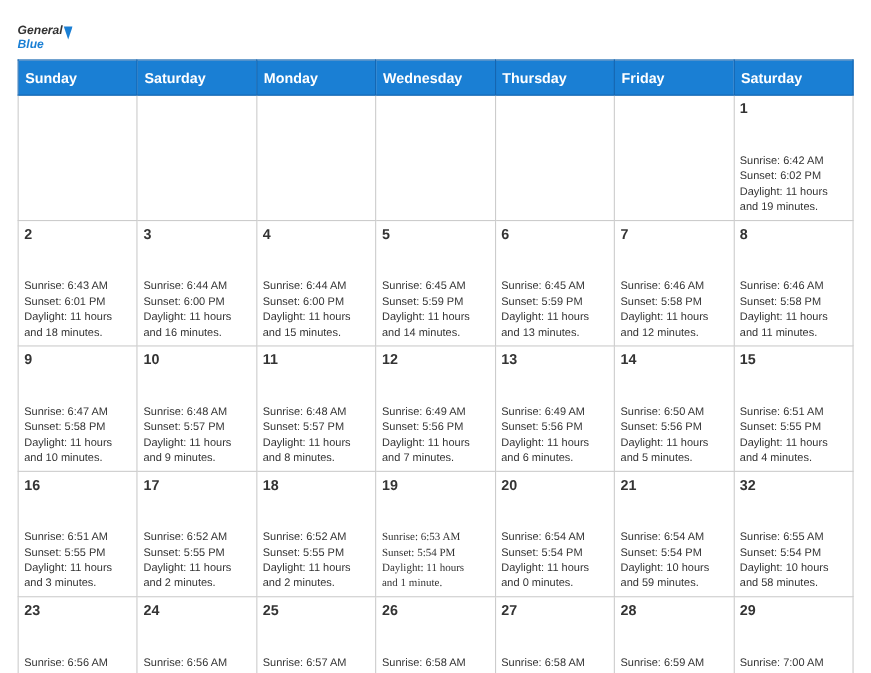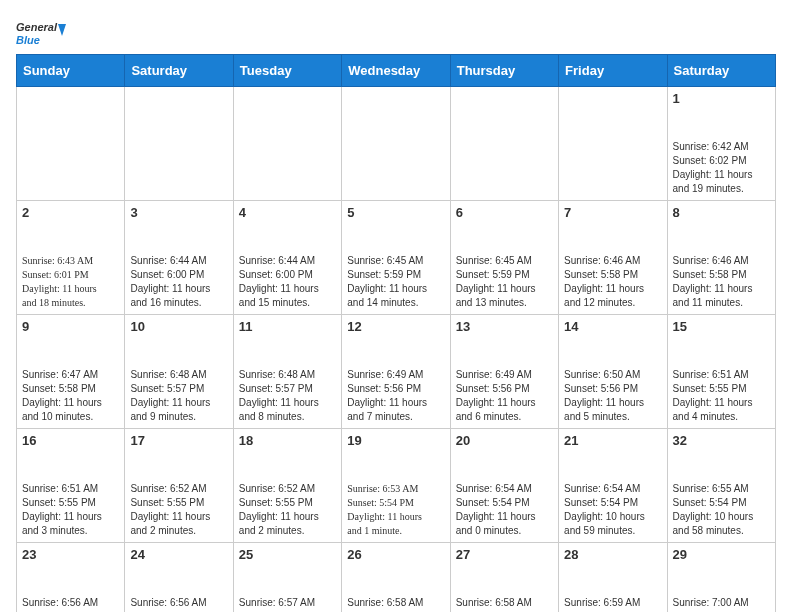--- a/index.html
+++ b/index.html
@@ -94,21 +94,21 @@
     <div class="month-title"></div>
     <div class="location"></div>
   </div>
 </div>
 
 <table class="calendar">
   <thead>
     <tr>
     <th>Sunday</th>
         <th>Saturday</th>
-        <th>Tuesday</th>
+        <th>Monday</th>
         <th>Wednesday</th>
         <th>Thursday</th>
         <th>Friday</th>
         <th>Saturday</th>
       </tr>
   </thead>
   <tbody id="calendar-body">
   <tr>
         <td class="empty-cell"></td>
         <td class="empty-cell"></td>
@@ -120,21 +120,21 @@
           <span class="day-num">1</span>
           <div class="day-info" style="white-space: pre-line;">Sunrise: 6:42 AM
 Sunset: 6:02 PM
 Daylight: 11 hours
 and 19 minutes.</div>
         </td>
       </tr>
       <tr>
         <td>
           <span class="day-num">2</span>
-          <div class="day-info" style="white-space: pre-line; font-family: Liberation Serif, serif;">Sunrise: 6:43 AM
+          <div class="day-info" style="white-space: pre-line;">Sunrise: 6:43 AM
 Sunset: 6:01 PM
 Daylight: 11 hours
 and 18 minutes.</div>
         </td>
         <td>
           <span class="day-num">3</span>
           <div class="day-info" style="white-space: pre-line;">Sunrise: 6:44 AM
 Sunset: 6:00 PM
 Daylight: 11 hours
 and 16 minutes.</div>

